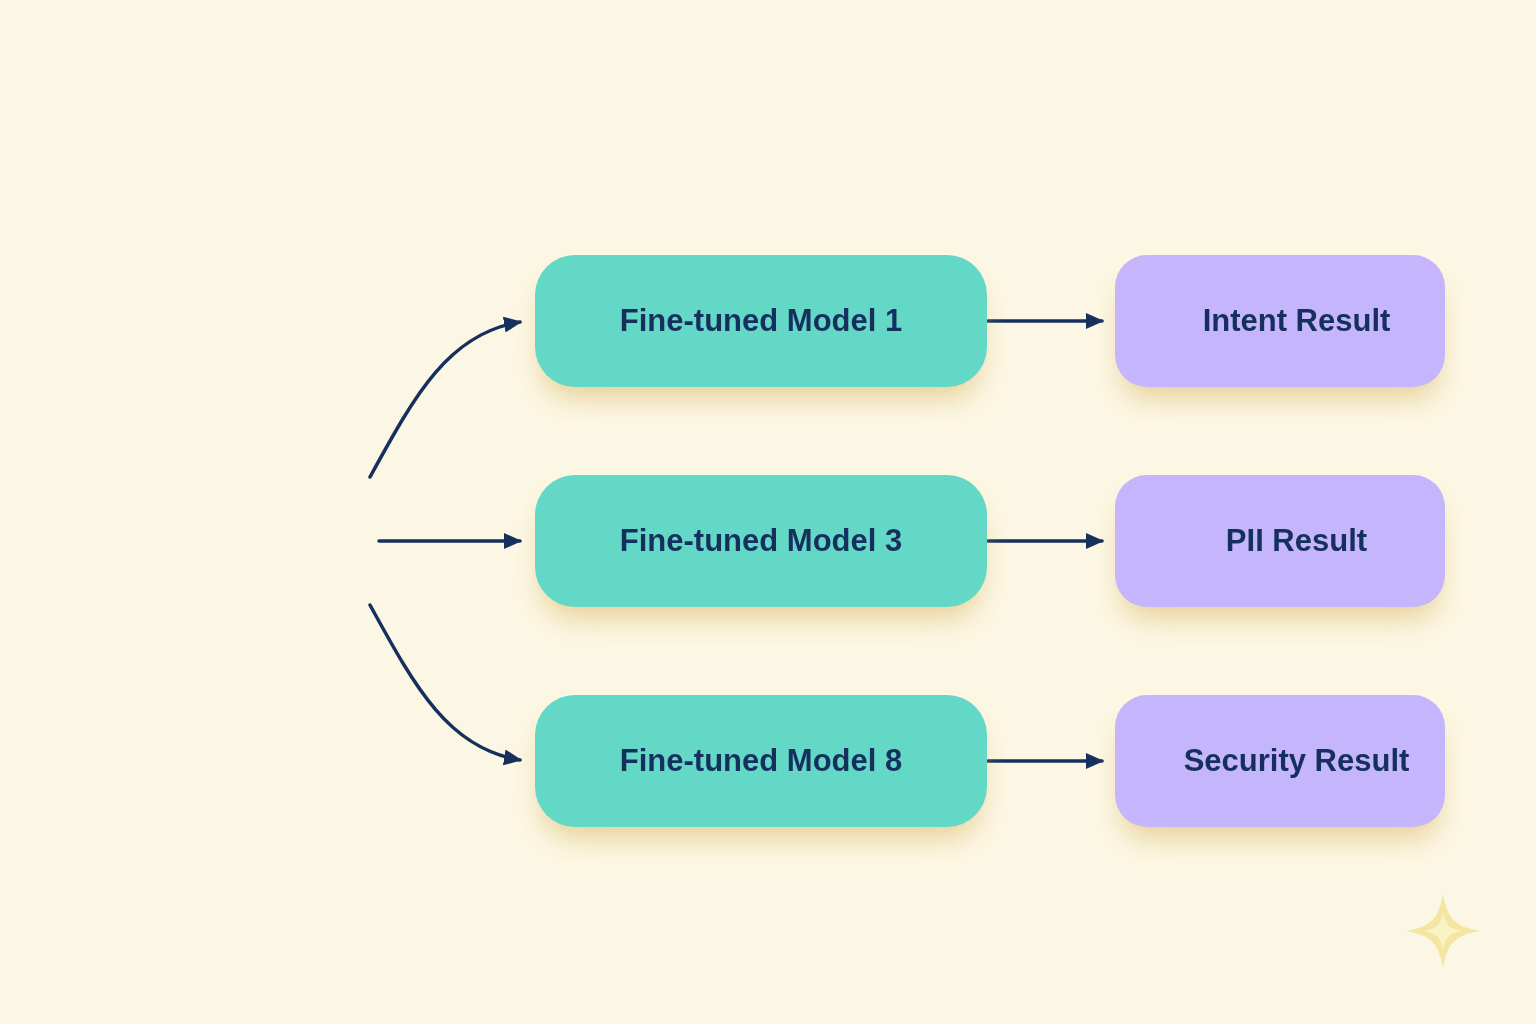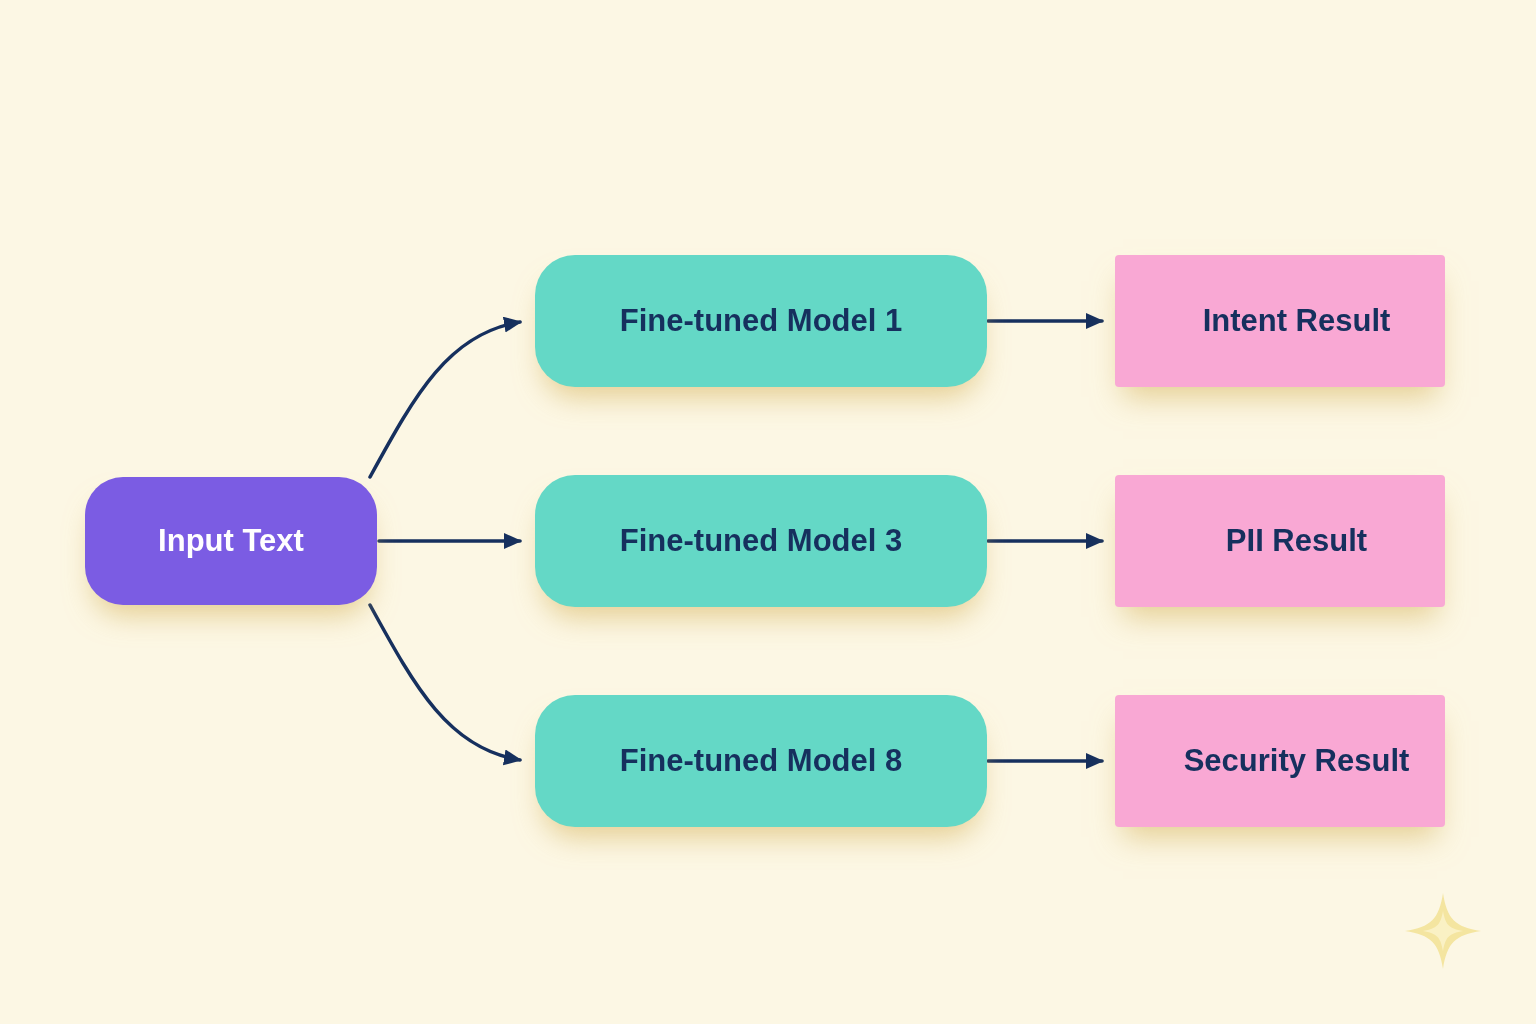--- a/index.html
+++ b/index.html
@@ -52,22 +52,22 @@
     color: #16305E;
     font-size: 31px;
   }
   .node-model-1 { top: 255px; }
   .node-model-2 { top: 475px; }
   .node-model-3 { top: 695px; }
   .node-result {
     left: 1115px;
     width: 330px;
     height: 132px;
-    background: #f9a8d4;
-    border-radius: 4px;
+    background: #c4b5fd;
+    border-radius: 32px;
     color: #16305E;
     font-size: 31px;
     padding-left: 33px;
   }
   .node-result-1 { top: 255px; }
   .node-result-2 { top: 475px; }
   .node-result-3 { top: 695px; }
   .sparkle {
     position: absolute;
     left: 1398px;
@@ -90,23 +90,20 @@
     <g fill="none" stroke="#16305E" stroke-width="3.5" stroke-linecap="round">
       <path d="M 370 477 C 415 395 448 334 520 322" marker-end="url(#ah)"></path>
       <path d="M 379 541 L 520 541" marker-end="url(#ah)"></path>
       <path d="M 370 605 C 415 687 448 748 520 760" marker-end="url(#ah)"></path>
       <path d="M 988 321 L 1102 321" marker-end="url(#ah)"></path>
       <path d="M 988 541 L 1102 541" marker-end="url(#ah)"></path>
       <path d="M 988 761 L 1102 761" marker-end="url(#ah)"></path>
     </g>
   </svg>
 
-  <div class="node node-input">
-    <span>Input Text</span>
-  </div>
 
   <div class="node node-model node-model-1">
     <span>Fine-tuned Model 1</span>
   </div>
   <div class="node node-model node-model-2">
     <span>Fine-tuned Model 3</span>
   </div>
   <div class="node node-model node-model-3">
     <span>Fine-tuned Model 8</span>
   </div>

